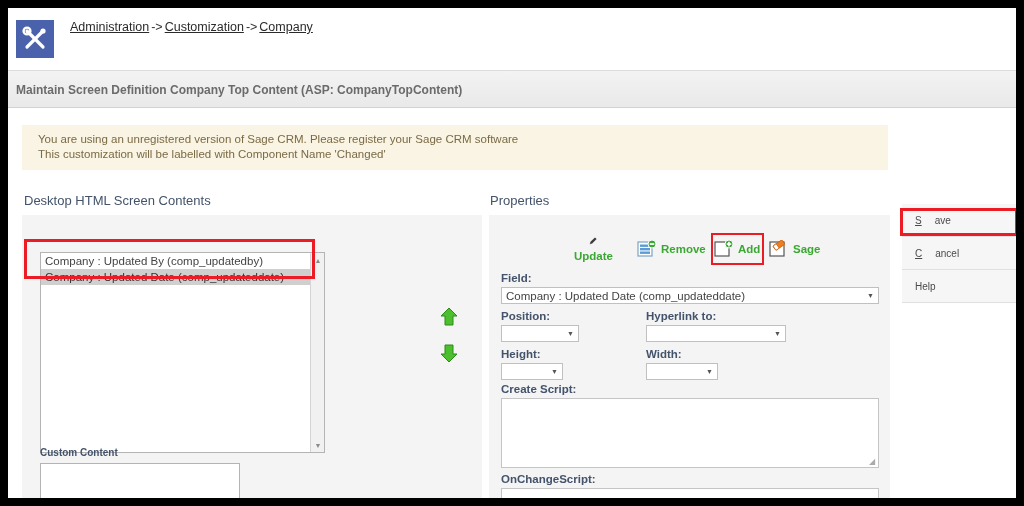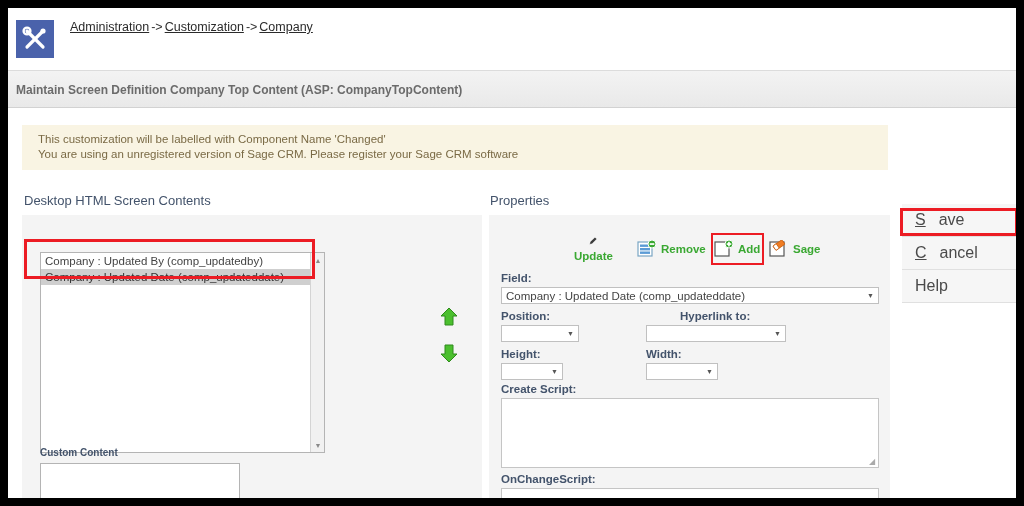--- a/index.html
+++ b/index.html
@@ -240,21 +240,21 @@
   .select-caret {
     font-size: 7px;
     color: #555555;
     padding-right: 4px;
   }
 
   #lbl-field      { left: 12px; top: 57px; }
   #sel-field      { left: 12px; top: 72px; width: 378px; }
   #lbl-position   { left: 12px; top: 95px; }
   #sel-position   { left: 12px; top: 110px; width: 78px; }
-  #lbl-hyperlink  { left: 157px; top: 95px; margin-left: 34px; }
+  #lbl-hyperlink  { left: 157px; top: 95px; }
   #sel-hyperlink  { left: 157px; top: 110px; width: 140px; }
   #lbl-height     { left: 12px; top: 133px; }
   #sel-height     { left: 12px; top: 148px; width: 62px; }
   #lbl-width      { left: 157px; top: 133px; }
   #sel-width      { left: 157px; top: 148px; width: 72px; }
 
   #lbl-create     { left: 12px; top: 168px; }
   #ta-create {
     position: absolute;
     left: 12px; top: 183px;
@@ -282,21 +282,21 @@
   #sidebar { position: absolute; left: 894px; top: 196px; width: 114px; }
   .side-btn {
     position: relative;
     width: 114px; height: 33px;
     background: #f6f6f6;
     border-bottom: 1px solid #e0e0e0;
     display: flex;
     align-items: center;
   }
   .side-btn span {
-    font-size: 16px;
+    font-size: 10px;
     color: #4a4a4a;
     padding-left: 13px;
     white-space: nowrap;
   }
   .side-btn span u { text-decoration: underline; }
   #save-highlight {
     position: absolute;
     left: 892px; top: 200px;
     width: 118px; height: 28px;
     border: 3px solid #ec1c24;
@@ -322,22 +322,22 @@
         <circle cx="11" cy="11" r="3.4" fill="none" stroke="#ffffff" stroke-width="2.4"></circle>
         <circle cx="27" cy="11" r="2.6" fill="#ffffff"></circle>
       </svg>
     </div>
     <div id="breadcrumb">
       <a href="#">Administration</a><span class="sep">-&gt;</span><a href="#">Customization</a><span class="sep">-&gt;</span><a href="#">Company</a>
     </div>
   </div>
 
   <div id="warning">
+    <div>You are using an unregistered version of Sage CRM. Please register your Sage CRM software</div>
     <div>This customization will be labelled with Component Name 'Changed'</div>
-    <div>You are using an unregistered version of Sage CRM. Please register your Sage CRM software</div>
   </div>
 
   <div class="section-heading" id="heading-left">Desktop HTML Screen Contents</div>
   <div class="section-heading" id="heading-right">Properties</div>
 
   <div id="panel-left">
 
     <div id="listbox">
       <div class="list-item">Company : Updated By (comp_updatedby)</div>
       <div class="list-item selected">Company : Updated Date (comp_updateddate)</div>

